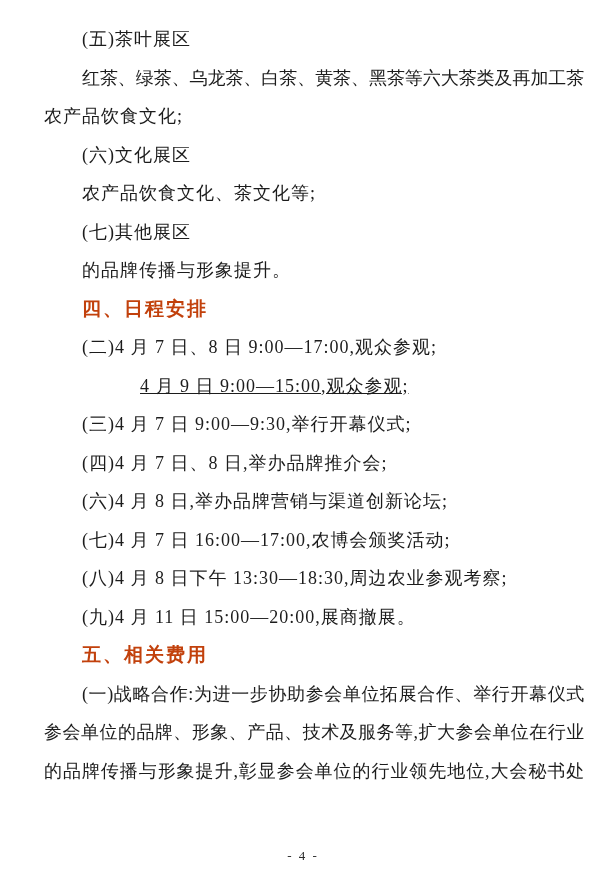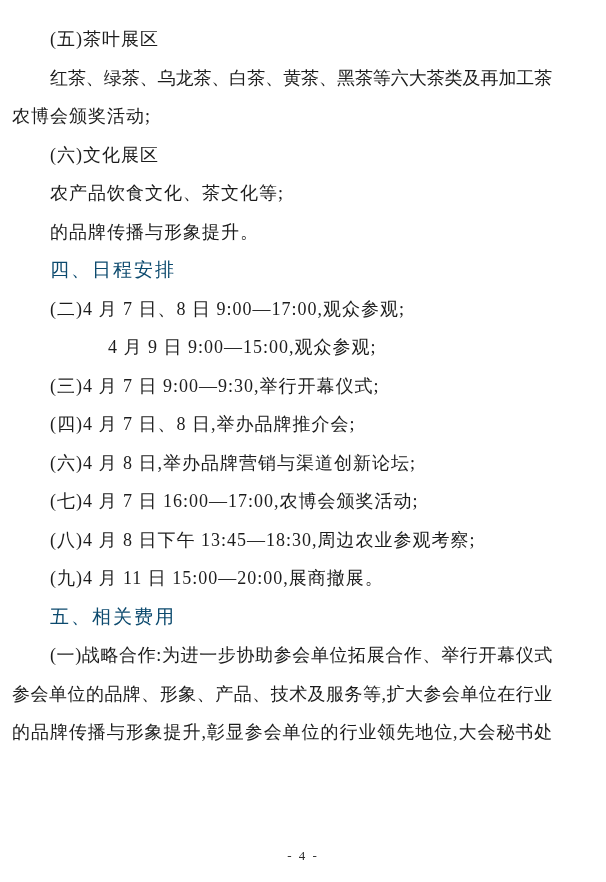--- a/index.html
+++ b/index.html
@@ -11,50 +11,50 @@
     position: relative;
     width: 606px;
     height: 882px;
     background: #ffffff;
     font-family: "Liberation Serif", "DejaVu Serif", serif;
     color: #1c1c1c;
     overflow: hidden;
   }
   .content {
     position: absolute;
-    left: 12px;
+    left: 44px;
     top: 20px;
     width: 540px;
   }
   .ln {
     margin: 0;
     font-size: 18px;
     line-height: 38.5px;
     letter-spacing: 1px;
     white-space: nowrap;
     text-align: left;
     color: #1c1c1c;
   }
   
   .ind { text-indent: 38px; }
   
-  .ind5 { text-indent: 96px; }
+  .ind5 { text-indent: 96px; text-decoration: underline; }
   
   .fill {
     white-space: nowrap;
     letter-spacing: -0.3px;
     text-align: justify;
     text-align-last: justify;
   }
   .heading {
     font-family: "Liberation Sans", "DejaVu Sans", sans-serif;
-    font-weight: normal;
+    font-weight: bold;
     font-size: 19px;
     letter-spacing: 2px;
-    color: #0c4a6e;
+    color: #c2410c;
   }
   .footer {
     position: absolute;
     left: 0;
     right: 0;
     top: 848px;
     text-align: center;
     font-size: 13px;
     letter-spacing: 2px;
     color: #2b2b2b;
@@ -62,33 +62,34 @@
   }
 </style>
 </head>
 <body>
 
 <div class="page">
   <div class="content">
 
     <p class="ln ind">(五)茶叶展区</p>
     <p class="ln ind fill">红茶、绿茶、乌龙茶、白茶、黄茶、黑茶等六大茶类及再加工茶</p>
-    <p class="ln">农博会颁奖活动;</p>
+    <p class="ln">农产品饮食文化;</p>
     <p class="ln ind">(六)文化展区</p>
     <p class="ln ind">农产品饮食文化、茶文化等;</p>
+    <p class="ln ind">(七)其他展区</p>
     <p class="ln ind">的品牌传播与形象提升。</p>
 
     <p class="ln ind heading">四、日程安排</p>
     <p class="ln ind">(二)4 月 7 日、8 日 9:00—17:00,观众参观;</p>
     <p class="ln ind5">4 月 9 日 9:00—15:00,观众参观;</p>
     <p class="ln ind">(三)4 月 7 日 9:00—9:30,举行开幕仪式;</p>
     <p class="ln ind">(四)4 月 7 日、8 日,举办品牌推介会;</p>
     <p class="ln ind">(六)4 月 8 日,举办品牌营销与渠道创新论坛;</p>
     <p class="ln ind">(七)4 月 7 日 16:00—17:00,农博会颁奖活动;</p>
-    <p class="ln ind">(八)4 月 8 日下午 13:45—18:30,周边农业参观考察;</p>
+    <p class="ln ind">(八)4 月 8 日下午 13:30—18:30,周边农业参观考察;</p>
     <p class="ln ind">(九)4 月 11 日 15:00—20:00,展商撤展。</p>
 
     <p class="ln ind heading">五、相关费用</p>
     <p class="ln ind fill">(一)战略合作:为进一步协助参会单位拓展合作、举行开幕仪式</p>
     <p class="ln fill">参会单位的品牌、形象、产品、技术及服务等,扩大参会单位在行业</p>
     <p class="ln fill">的品牌传播与形象提升,彰显参会单位的行业领先地位,大会秘书处</p>
 
   </div>
 
   <div class="footer">- 4 -</div>

